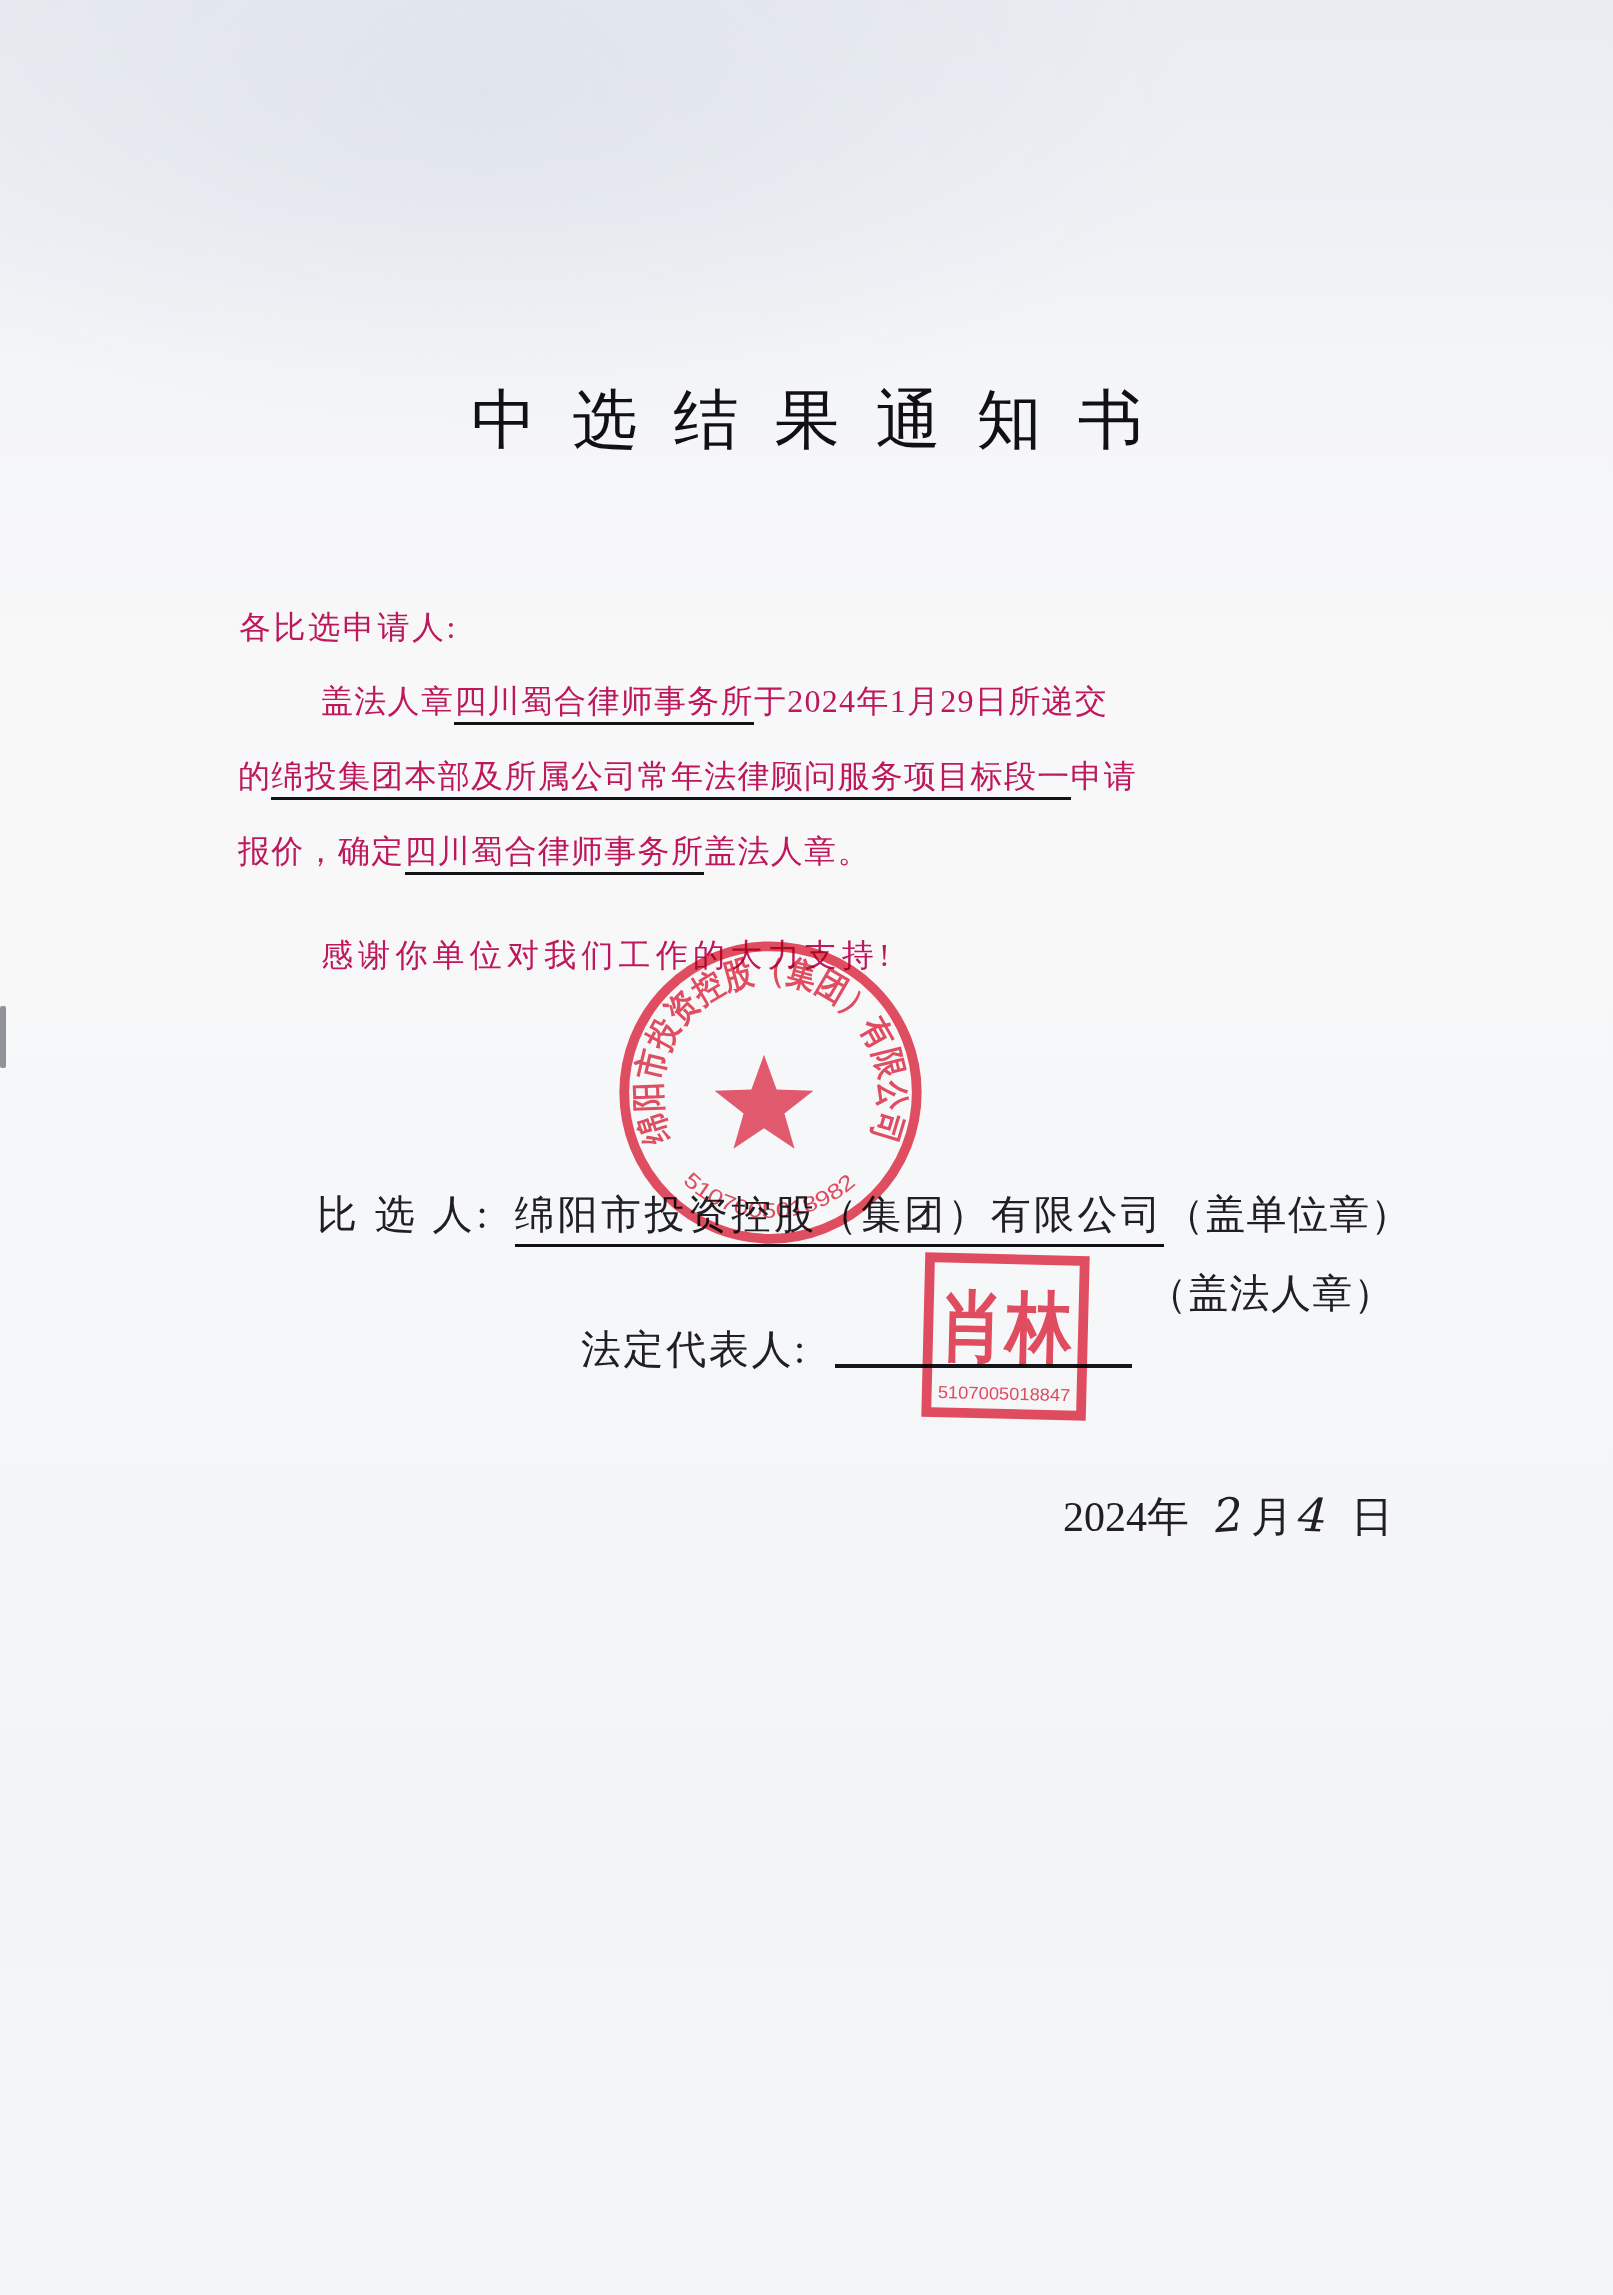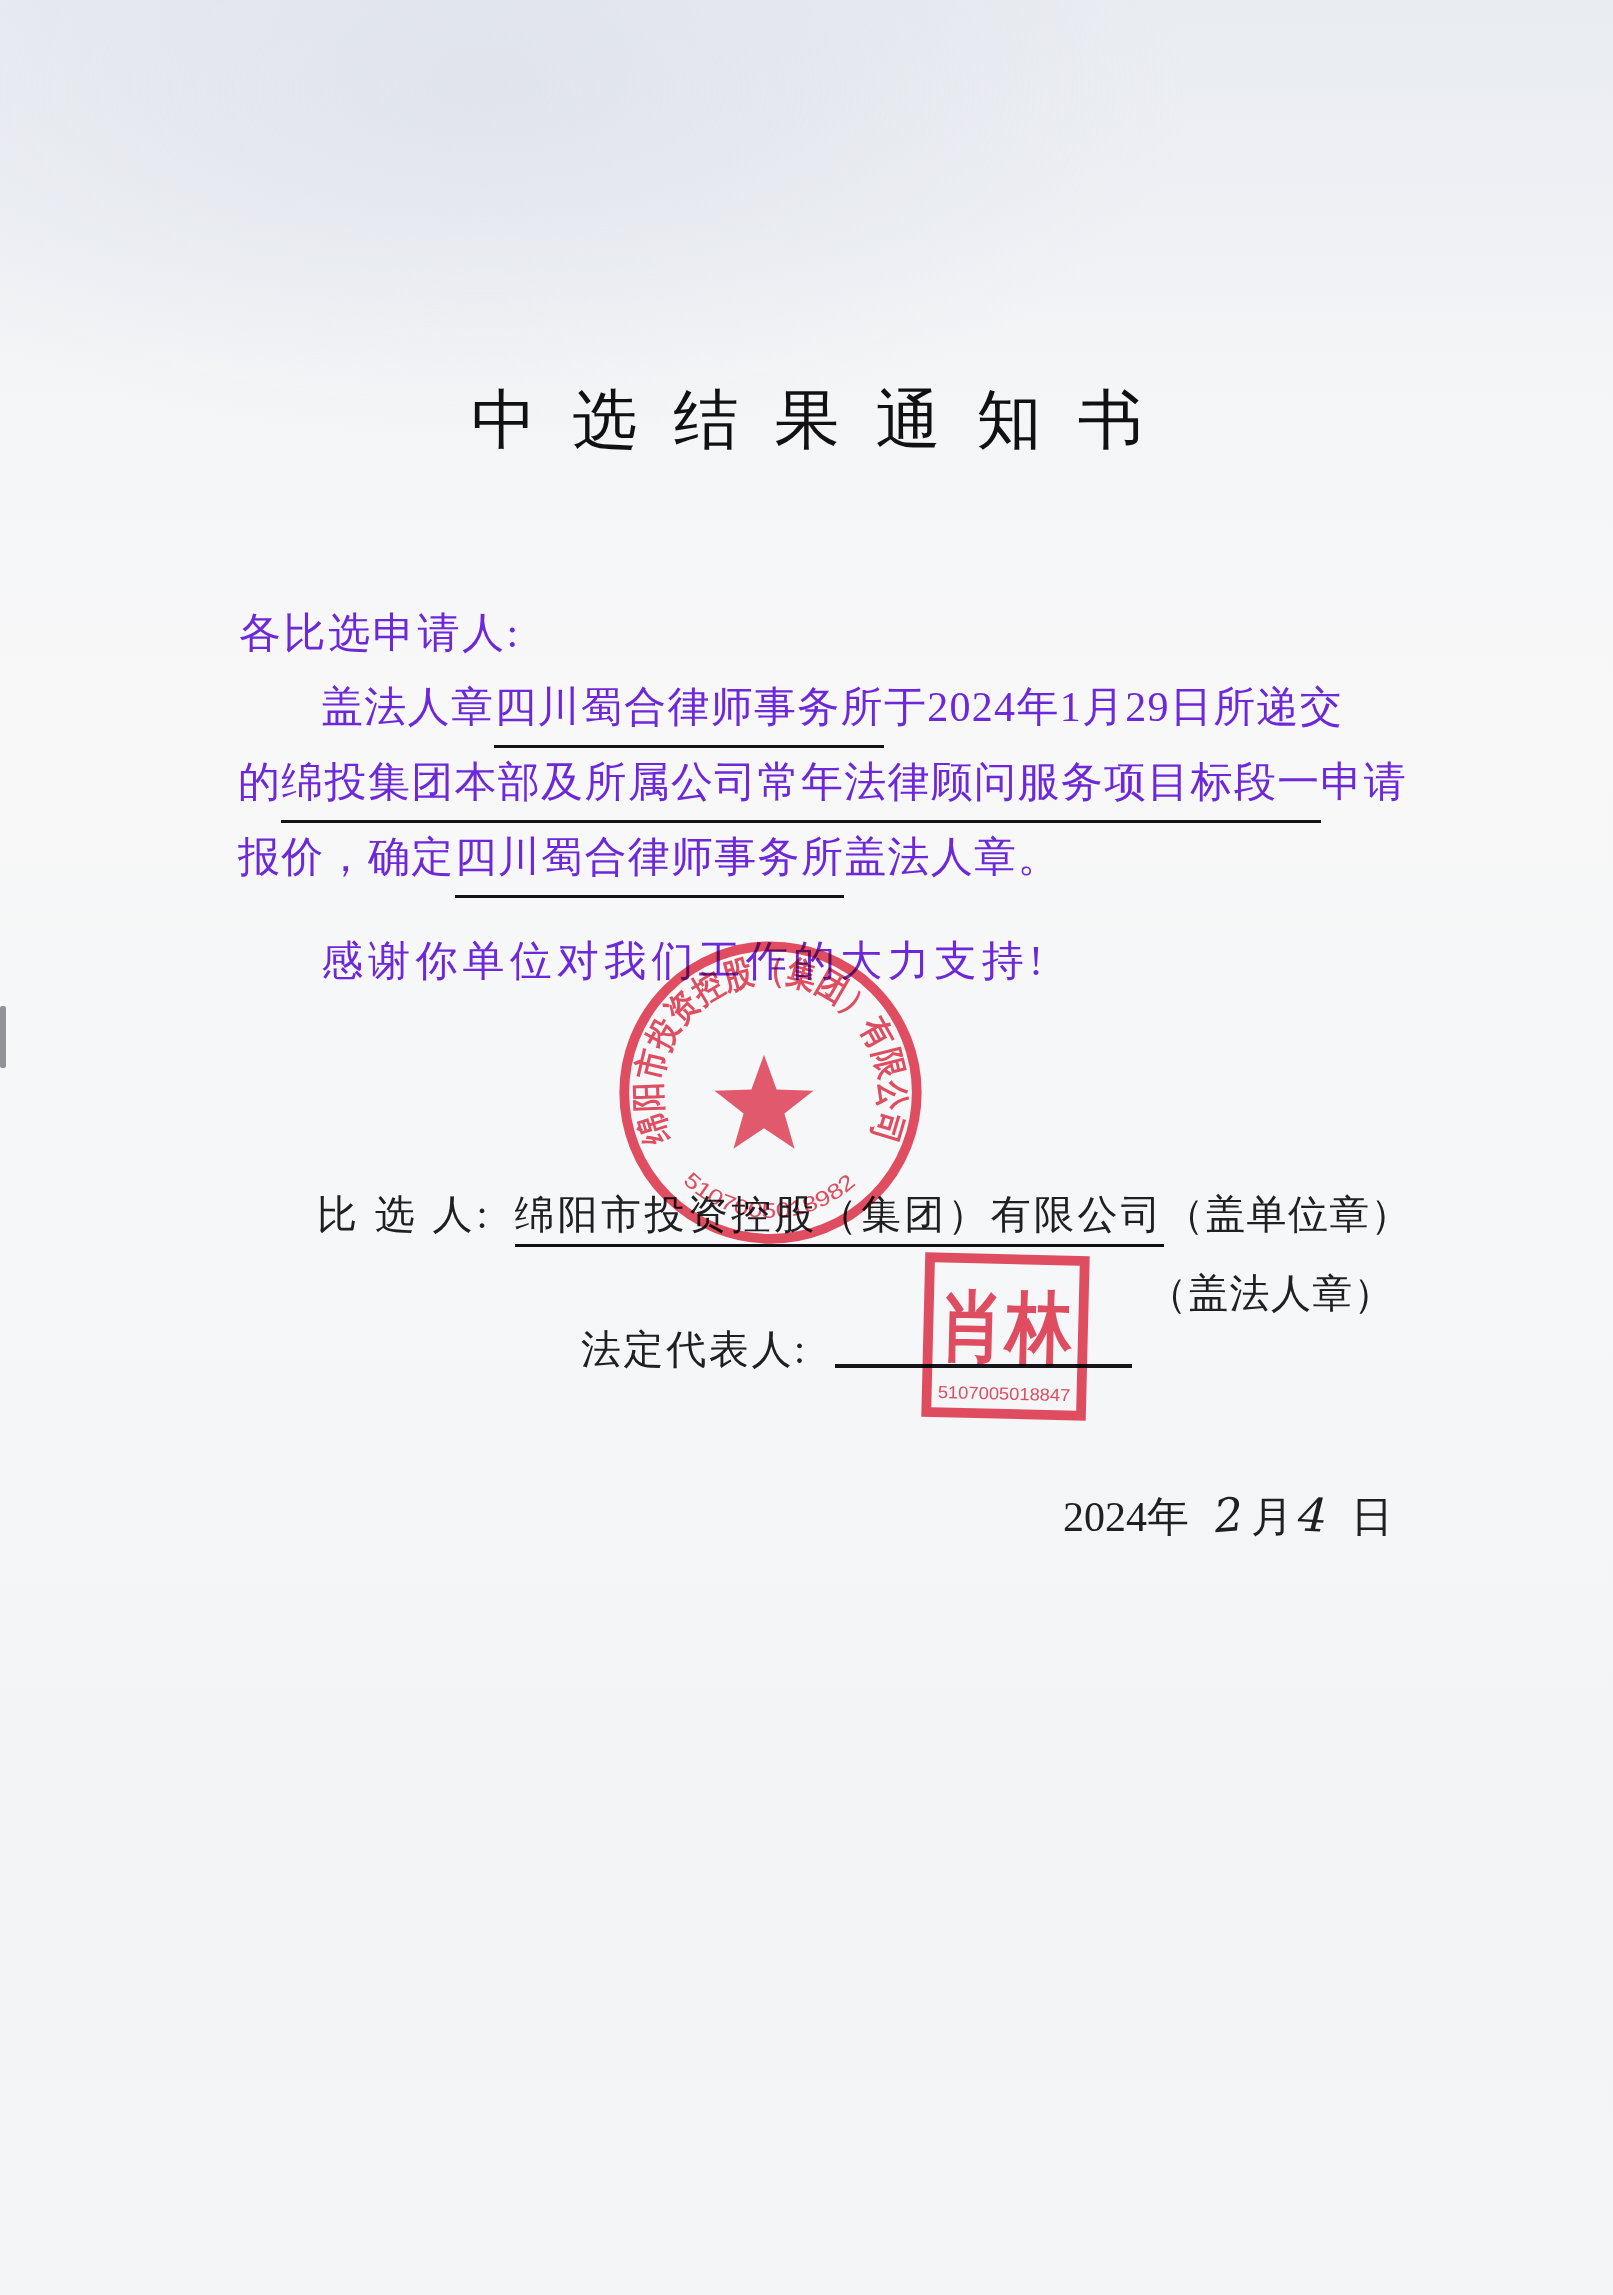--- a/index.html
+++ b/index.html
@@ -11,22 +11,22 @@
     font-family:"Liberation Serif", serif;
     color:#1d1d20;
   }
   .abs{position:absolute;line-height:1.25;}
   .title{
     left:0;right:0;top:384px;text-align:center;
     font-family:"Liberation Sans", sans-serif;
     font-weight:400;font-size:65px;letter-spacing:9px;color:#111114;
     text-indent:9px;line-height:1.1;
   }
-  .body-line{font-size:42px;letter-spacing:1.3px;white-space:nowrap;color:#6d28d9;}
-  .u{border-bottom:3.3px solid #141418;padding-bottom:15px;}
+  .body-line{font-size:32px;letter-spacing:1.3px;white-space:nowrap;color:#be185d;}
+  .u{border-bottom:3.3px solid #141418;padding-bottom:3px;}
   .sign-line{font-size:40px;letter-spacing:1.3px;white-space:nowrap;color:#202024;}
   .label-gap{margin-right:23px;letter-spacing:3.9px;}
   .company-u{border-bottom:3.9px solid #101014;padding-bottom:6.5px;letter-spacing:3.3px;}
   .blank-underline{position:absolute;background:#15151a;height:3.9px;}
   .hand{
     display:inline-block;font-family:"DejaVu Serif", serif;font-style:italic;
     font-size:46px;transform:rotate(-5deg);font-weight:500;
   }
   .seal{color:#e63b52;}
   .stamp{position:absolute;mix-blend-mode:multiply;opacity:.9;}

